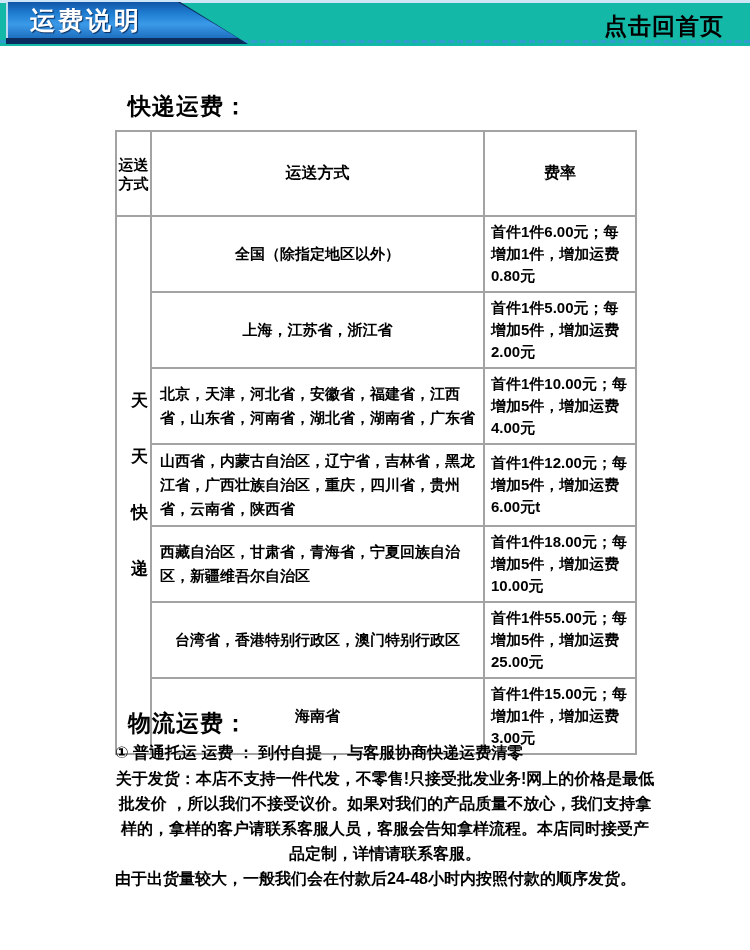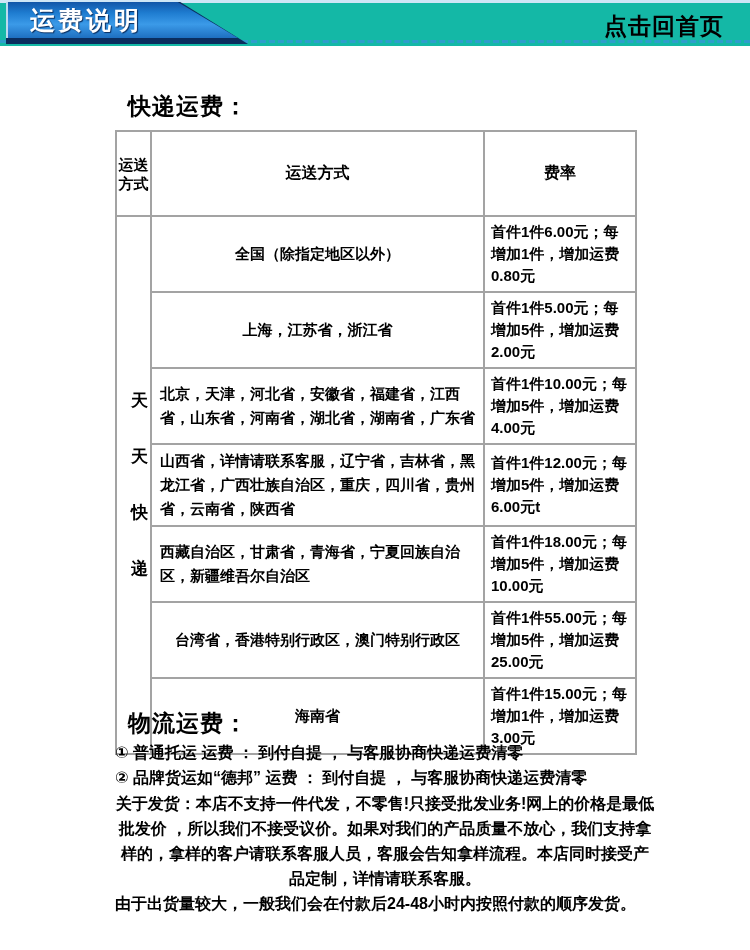--- a/index.html
+++ b/index.html
@@ -90,21 +90,21 @@
   </tr>
   <tr class="r1">
     <td class="region c">上海，江苏省，浙江省</td>
     <td class="rate">首件1件5.00元；每增加5件，增加运费2.00元</td>
   </tr>
   <tr class="r2">
     <td class="region">北京，天津，河北省，安徽省，福建省，江西省，山东省，河南省，湖北省，湖南省，广东省</td>
     <td class="rate">首件1件10.00元；每增加5件，增加运费4.00元</td>
   </tr>
   <tr class="r3">
-    <td class="region">山西省，详情请联系客服，辽宁省，吉林省，黑龙江省，广西壮族自治区，重庆，四川省，贵州省，云南省，陕西省</td>
+    <td class="region">山西省，内蒙古自治区，辽宁省，吉林省，黑龙江省，广西壮族自治区，重庆，四川省，贵州省，云南省，陕西省</td>
     <td class="rate">首件1件12.00元；每增加5件，增加运费6.00元t</td>
   </tr>
   <tr class="r4">
     <td class="region">西藏自治区，甘肃省，青海省，宁夏回族自治区，新疆维吾尔自治区</td>
     <td class="rate">首件1件18.00元；每增加5件，增加运费10.00元</td>
   </tr>
   <tr class="r5">
     <td class="region c">台湾省，香港特别行政区，澳门特别行政区</td>
     <td class="rate">首件1件55.00元；每增加5件，增加运费25.00元</td>
   </tr>
@@ -112,16 +112,15 @@
     <td class="region c">海南省</td>
     <td class="rate">首件1件15.00元；每增加1件，增加运费3.00元</td>
   </tr>
 </tbody>
   </table>
 
 <h2 class="section-heading" id="logistics-heading">物流运费：</h2>
 
 <div class="notes">
   <p>① 普通托运 运费 ： 到付自提 ， 与客服协商快递运费清零</p>
-  <p>② 品牌货运如“德邦” 运费 ： 到付自提 ， 与客服协商快递运费清零</p>
   <p class="about">关于发货：本店不支持一件代发，不零售!只接受批发业务!网上的价格是最低批发价 ，所以我们不接受议价。如果对我们的产品质量不放心，我们支持拿样的，拿样的客户请联系客服人员，客服会告知拿样流程。本店同时接受产品定制，详情请联系客服。</p>
   <p>由于出货量较大，一般我们会在付款后24-48小时内按照付款的顺序发货。</p>
 </div>
 
 </body></html>

